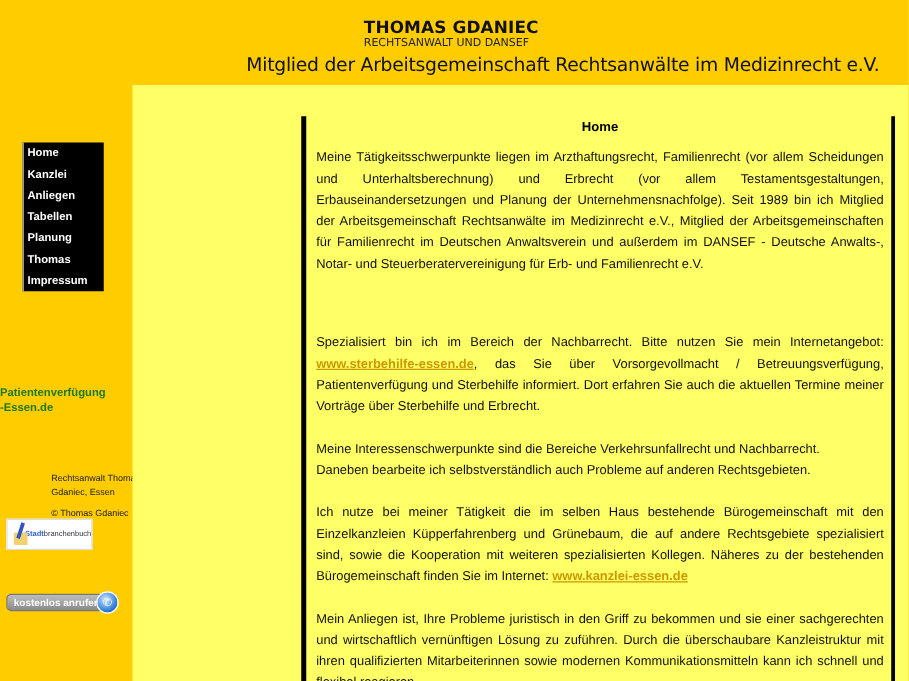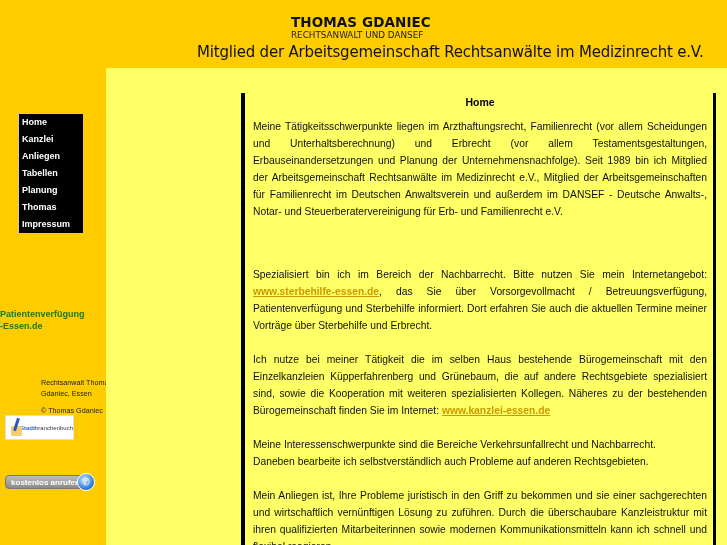--- a/index.html
+++ b/index.html
@@ -143,18 +143,18 @@
 <div class="callbtn">
   <span class="callbtn-pill">kostenlos anrufen</span>
   <span class="callbtn-globe">✆</span>
 </div>
 
 <div class="main">
   <div class="content">
     <h1>Home</h1>
     <p class="gap">Meine Tätigkeitsschwerpunkte liegen im Arzthaftungsrecht, Familienrecht (vor allem Scheidungen und Unterhaltsberechnung) und Erbrecht (vor allem Testamentsgestaltungen, Erbauseinandersetzungen und Planung der Unternehmensnachfolge). Seit 1989 bin ich Mitglied der Arbeitsgemeinschaft Rechtsanwälte im Medizinrecht e.V., Mitglied der Arbeitsgemeinschaften für Familienrecht im Deutschen Anwaltsverein und außerdem im DANSEF - Deutsche Anwalts-, Notar- und Steuerberatervereinigung für Erb- und Familienrecht e.V.</p>
     <p><span>Spezialisiert bin ich im Bereich der Nachbarrecht. Bitte nutzen Sie mein Internetangebot: </span><a>www.sterbehilfe-essen.de</a><span>, das Sie über Vorsorgevollmacht / Betreuungsverfügung, Patientenverfügung und Sterbehilfe informiert. Dort erfahren Sie auch die aktuellen Termine meiner Vorträge über Sterbehilfe und Erbrecht.</span></p>
+    <p><span>Meine Interessenschwerpunkte sind die Bereiche Verkehrsunfallrecht und Nachbarrecht.</span><br><span>Daneben bearbeite ich selbstverständlich auch Probleme auf anderen Rechtsgebieten.</span></p>
     <p><span>Ich nutze bei meiner Tätigkeit die im selben Haus bestehende Bürogemeinschaft mit den Einzelkanzleien Küpperfahrenberg und Grünebaum, die auf andere Rechtsgebiete spezialisiert sind, sowie die Kooperation mit weiteren spezialisierten Kollegen. Näheres zu der bestehenden Bürogemeinschaft finden Sie im Internet: </span><a>www.kanzlei-essen.de</a></p>
-    <p><span>Meine Interessenschwerpunkte sind die Bereiche Verkehrsunfallrecht und Nachbarrecht.</span><br><span>Daneben bearbeite ich selbstverständlich auch Probleme auf anderen Rechtsgebieten.</span></p>
     <p>Mein Anliegen ist, Ihre Probleme juristisch in den Griff zu bekommen und sie einer sachgerechten und wirtschaftlich vernünftigen Lösung zu zuführen. Durch die überschaubare Kanzleistruktur mit ihren qualifizierten Mitarbeiterinnen sowie modernen Kommunikationsmitteln kann ich schnell und flexibel reagieren.</p>
 
   </div>
 </div>
 
 </body></html>

